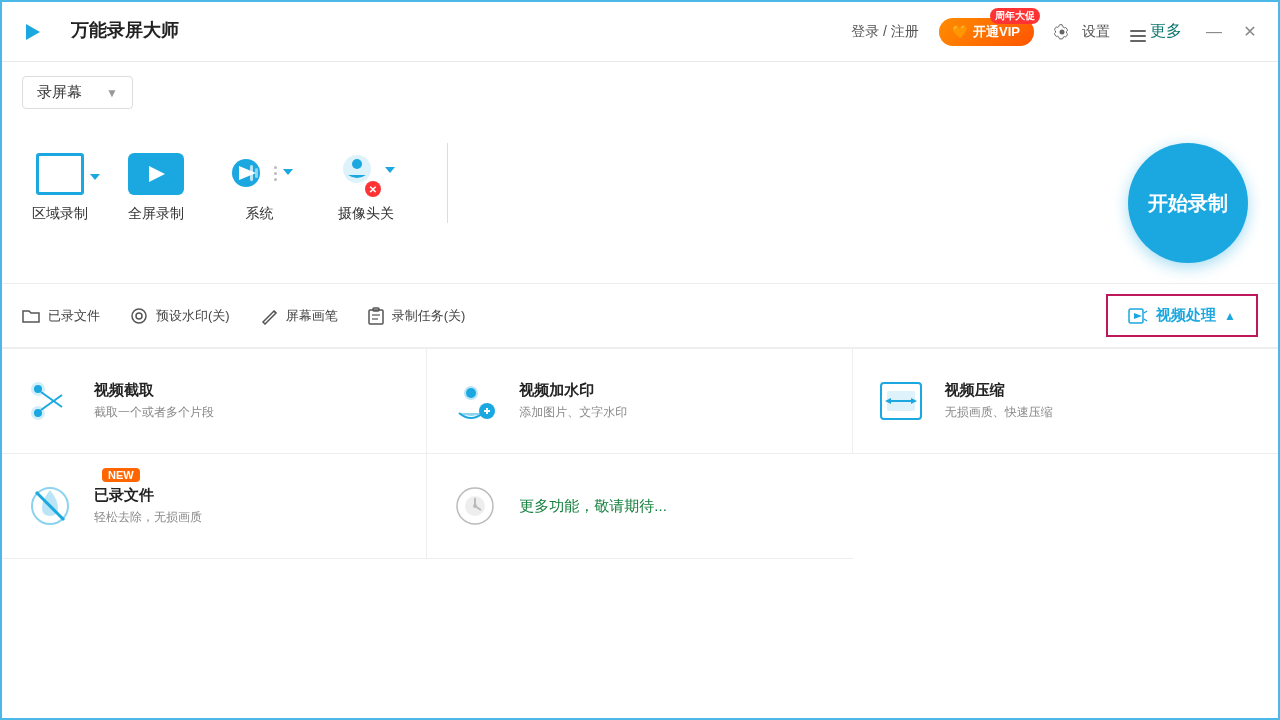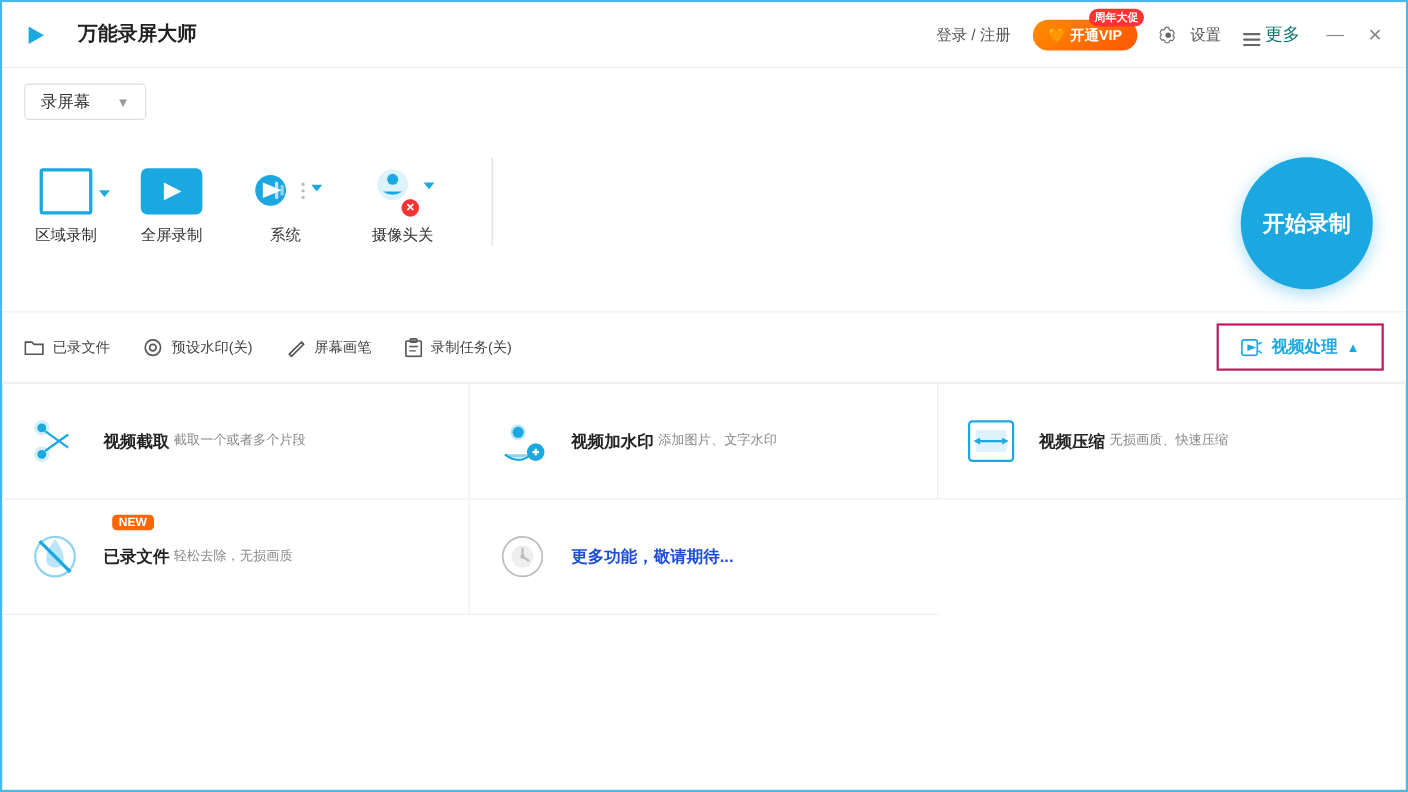--- a/index.html
+++ b/index.html
@@ -246,21 +246,21 @@
     }
     .feature-item:nth-child(3n) { border-right: none; }
     .feature-icon {
       width: 56px;
       height: 56px;
       flex-shrink: 0;
       display: flex;
       align-items: center;
       justify-content: center;
     }
-    .feature-text { display: flex; flex-direction: row; gap: 4px; }
+    .feature-text { display: flex; flex-direction: column; gap: 4px; }
     .feature-title { font-size: 15px; font-weight: 600; color: #222; }
     .feature-desc { font-size: 12px; color: #888; }
     .new-badge {
       position: absolute;
       top: 14px;
       left: 100px;
       background: #ff6600;
       color: #fff;
       font-size: 11px;
       font-weight: bold;
@@ -521,17 +521,17 @@
       <svg width="52" height="52" viewBox="0 0 52 52" fill="none">
         <circle cx="26" cy="26" r="18" stroke="#bbb" stroke-width="1.5" fill="none"></circle>
         <circle cx="26" cy="26" r="10" fill="#eee"></circle>
 
         <line x1="26" y1="26" x2="26" y2="18" stroke="#bbb" stroke-width="2"></line>
         <line x1="26" y1="26" x2="32" y2="30" stroke="#bbb" stroke-width="2"></line>
         <circle cx="26" cy="26" r="2" fill="#bbb"></circle>
       </svg>
     </div>
     <div class="feature-text">
-      <span class="feature-title" style="color:#1d4ed8;font-weight:bold;">更多功能，敬请期待...</span>
+      <span class="feature-title" style="color:#15803d;font-weight:normal;">更多功能，敬请期待...</span>
     </div>
   </div>
 
 </div>
 
 </body></html>

